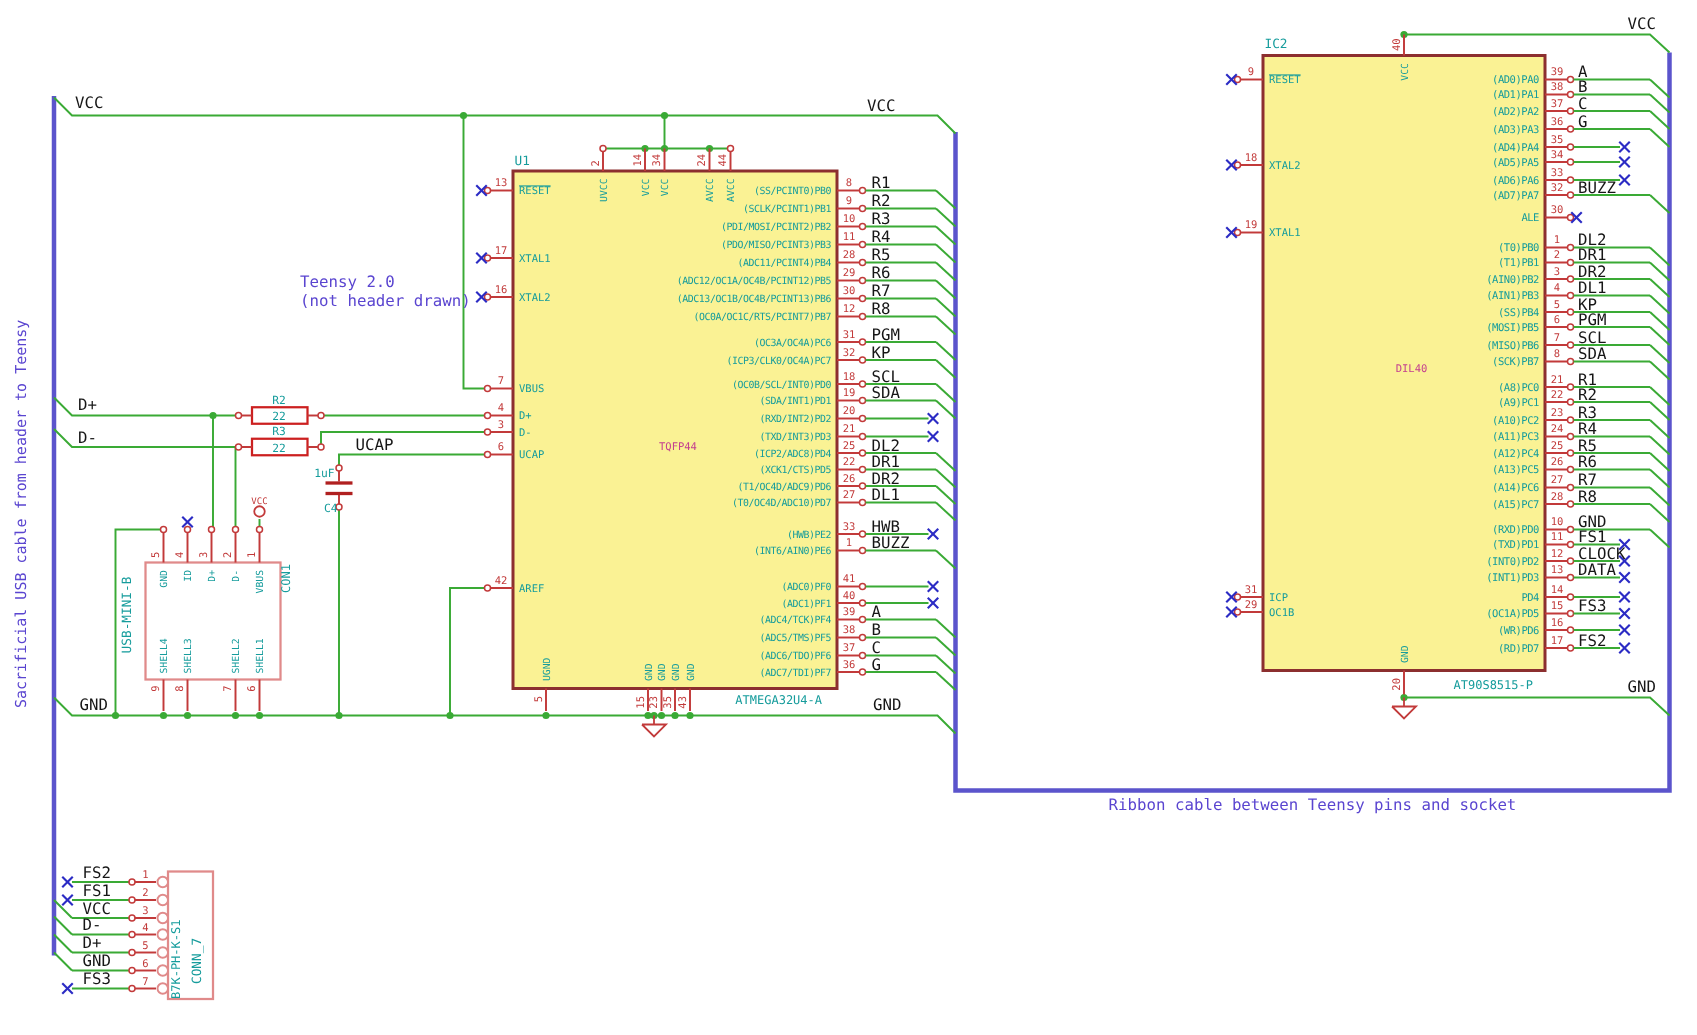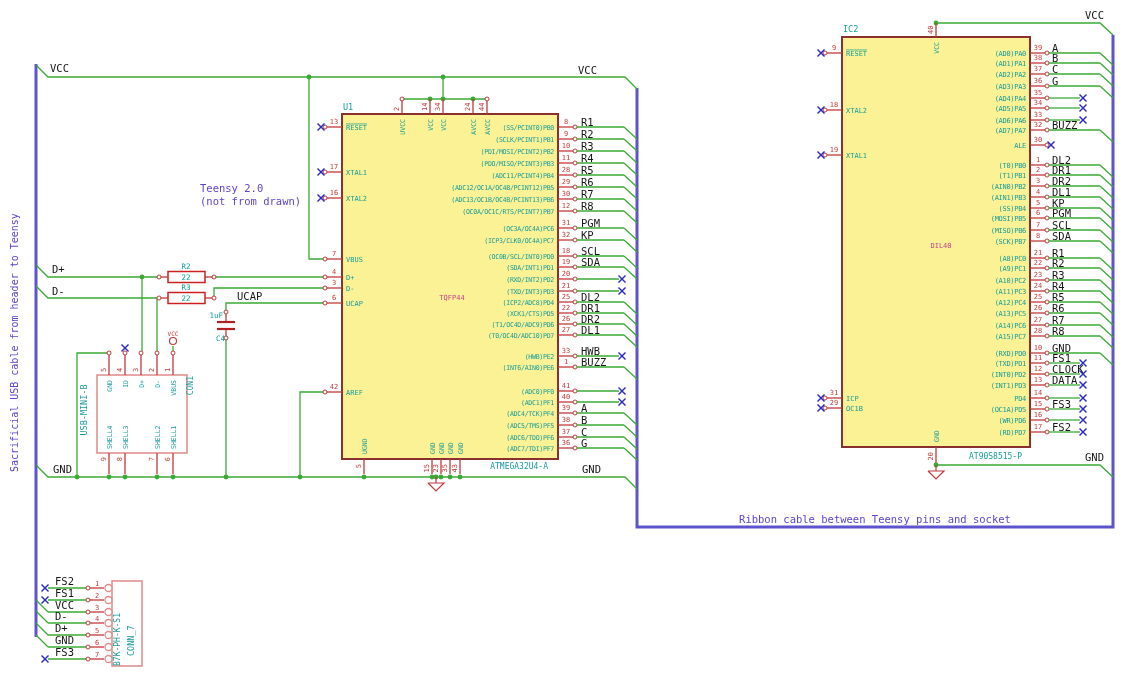--- a/index.html
+++ b/index.html
@@ -4,21 +4,21 @@
 <style>
   html,body{margin:0;padding:0;background:#fff;}
   .canvas{position:relative;width:1131px;height:690px;background:#ffffff;overflow:hidden;
           font-family:"DejaVu Sans Mono",monospace;}
   svg{position:absolute;left:0;top:0;}
   svg text{font-family:"DejaVu Sans Mono",monospace;}
   .note{position:absolute;color:#5a45d0;font-size:10.5px;line-height:13px;}
   .note-usb{left:8px;top:212px;height:260px;writing-mode:vertical-rl;transform:rotate(180deg);
             font-size:10px;white-space:nowrap;}
   .note-teensy{left:200px;top:148px;margin-top:34px;}
-  .note-ribbon{left:660px;top:513px;width:430px;text-align:center;}
+  .note-ribbon{left:660px;top:531px;width:430px;text-align:center;}
 </style>
 </head>
 <body>
 
 <div class="canvas">
   <svg id="schem" width="1131" height="690" viewBox="0 0 1131 690">
       <polyline points="36,64 36,637" fill="none" stroke="#5b54cc" stroke-width="3"></polyline>
       <polyline points="637,88 637,527 1113,527 1113,35" fill="none" stroke="#5b54cc" stroke-width="3"></polyline>
       <rect x="342" y="114" width="216" height="345" fill="#faf294" stroke="#8c2f2f" stroke-width="2"></rect>
       <rect x="842" y="37" width="188" height="410" fill="#faf294" stroke="#8c2f2f" stroke-width="2"></rect>
@@ -779,16 +779,16 @@
       <text x="52" y="295" font-size="10.5" fill="#161616" text-anchor="start">D-</text>
       <text x="237" y="300" font-size="10.5" fill="#161616" text-anchor="start">UCAP</text>
       <text x="53" y="473" font-size="10.5" fill="#161616" text-anchor="start">GND</text>
       <text x="582" y="473" font-size="10.5" fill="#161616" text-anchor="start">GND</text>
       <text x="1085" y="19" font-size="10.5" fill="#161616" text-anchor="start">VCC</text>
       <text x="1085" y="461" font-size="10.5" fill="#161616" text-anchor="start">GND</text>
     </svg>
   <div class="note note-usb">Sacrificial USB cable from header to Teensy</div>
   <div class="note note-teensy">
     <div>Teensy 2.0</div>
-    <div>(not from drawn)</div>
+    <div>(not header drawn)</div>
   </div>
   <div class="note note-ribbon">Ribbon cable between Teensy pins and socket</div>
 </div>
 
 </body></html>

